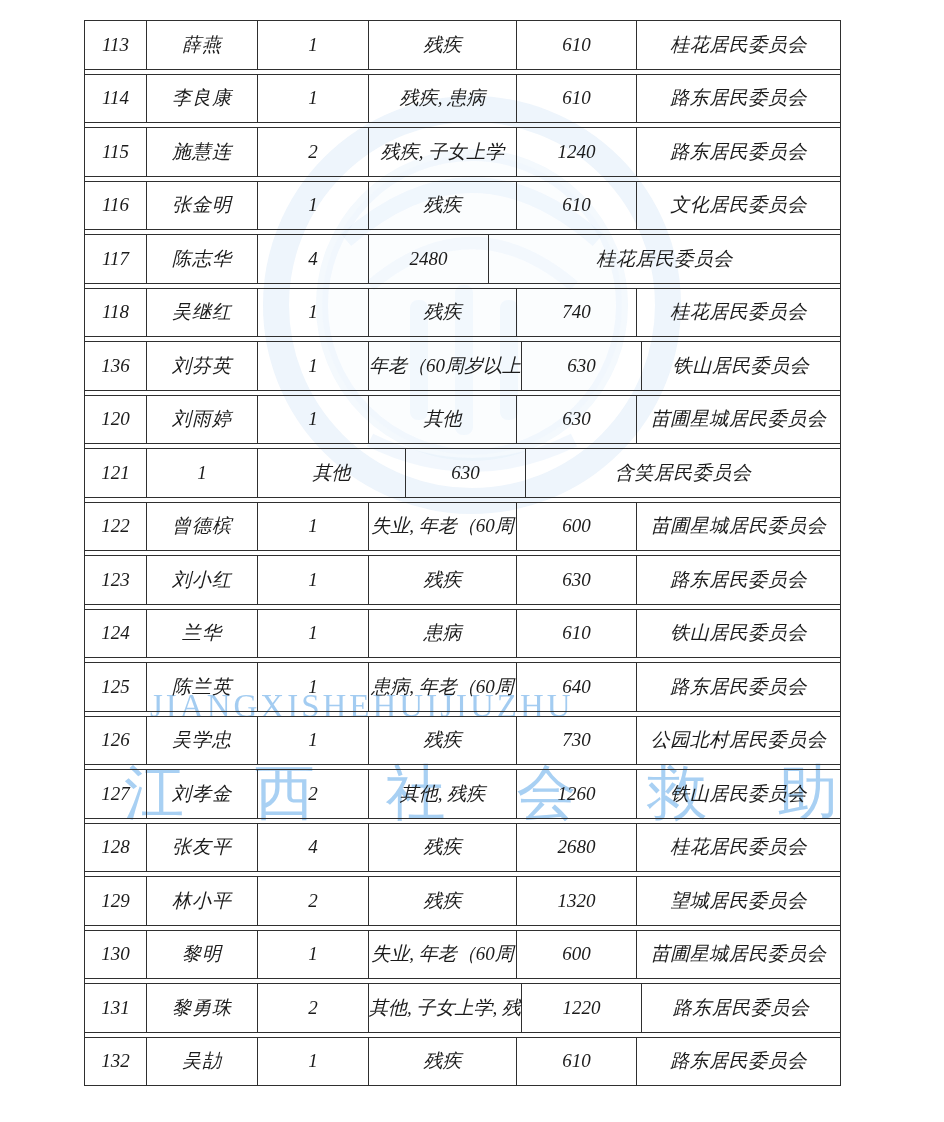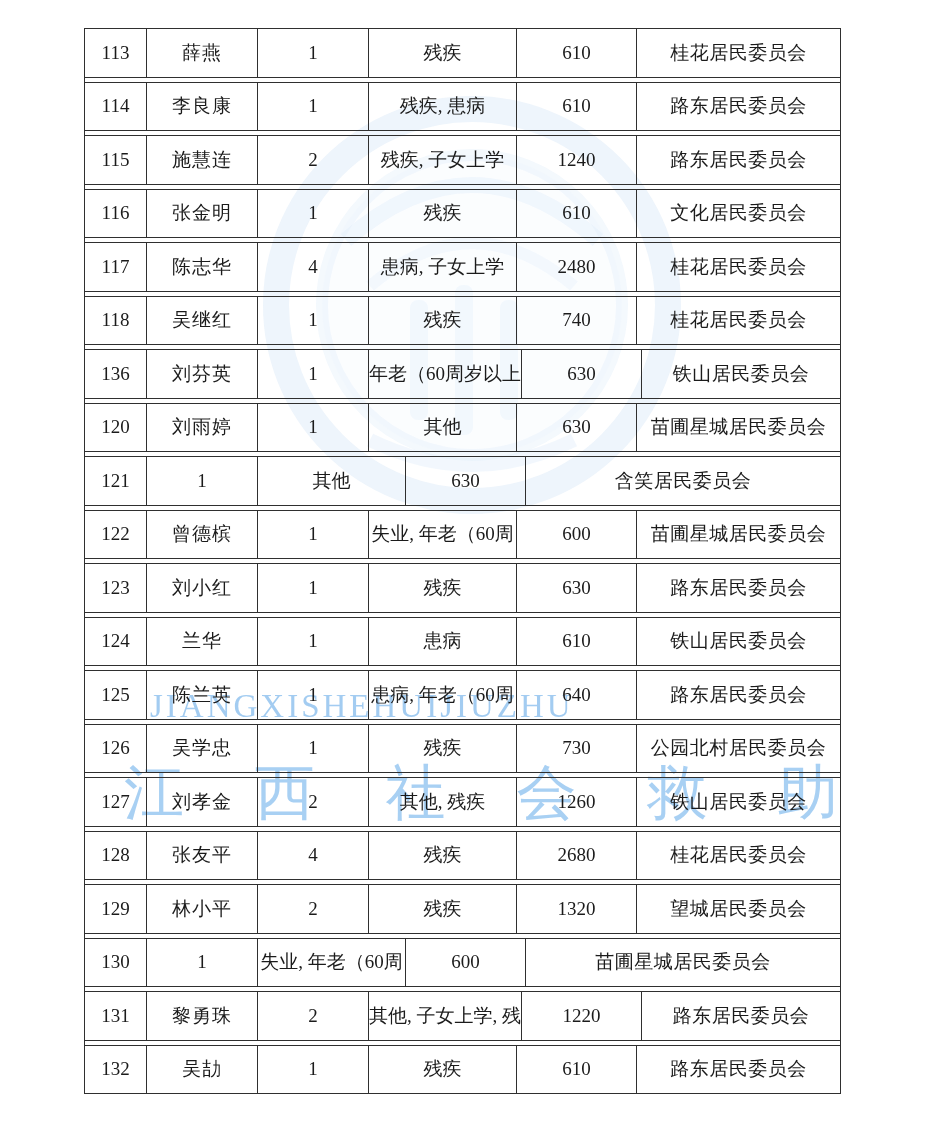--- a/index.html
+++ b/index.html
@@ -31,26 +31,27 @@
     z-index:0;
     display:flex;justify-content:space-between;
     font-family:"Liberation Serif","DejaVu Serif",serif;
     font-size:60px;line-height:62px;
     color:#9ac8f1;opacity:0.85;
     pointer-events:none;
   }
 
   
   .tbl{
-    position:absolute;left:84px;top:28px;width:757px;
+    position:absolute;left:84px;top:20px;width:757px;
     z-index:1;
     box-sizing:border-box;
     border-left:1.5px solid #2f2f2f;
     border-right:1.5px solid #2f2f2f;
     background:transparent;
+    font-style:italic;
   }
   .row{
     box-sizing:border-box;
     height:49.5px;
     display:flex;
     border-top:1.5px solid #2f2f2f;
     border-bottom:1.5px solid #2f2f2f;
     background:transparent;
   }
   .row + .row{margin-top:4px;}
@@ -129,21 +130,20 @@
     <div class="cell c-count">1</div>
     <div class="cell c-reason">残疾</div>
     <div class="cell c-amount">610</div>
     <div class="cell c-committee">文化居民委员会</div>
   </div>
 
   <div class="row">
     <div class="cell c-no">117</div>
     <div class="cell c-name">陈志华</div>
     <div class="cell c-count">4</div>
-    <div class="cell c-reason">患病, 子女上学</div>
     <div class="cell c-amount">2480</div>
     <div class="cell c-committee">桂花居民委员会</div>
   </div>
 
   <div class="row">
     <div class="cell c-no">118</div>
     <div class="cell c-name">吴继红</div>
     <div class="cell c-count">1</div>
     <div class="cell c-reason">残疾</div>
     <div class="cell c-amount">740</div>
@@ -243,20 +243,21 @@
     <div class="cell c-no">129</div>
     <div class="cell c-name">林小平</div>
     <div class="cell c-count">2</div>
     <div class="cell c-reason">残疾</div>
     <div class="cell c-amount">1320</div>
     <div class="cell c-committee">望城居民委员会</div>
   </div>
 
   <div class="row">
     <div class="cell c-no">130</div>
+    <div class="cell c-name">黎明</div>
     <div class="cell c-count">1</div>
     <div class="cell c-reason">失业, 年老（60周</div>
     <div class="cell c-amount">600</div>
     <div class="cell c-committee">苗圃星城居民委员会</div>
   </div>
 
   <div class="row">
     <div class="cell c-no">131</div>
     <div class="cell c-name">黎勇珠</div>
     <div class="cell c-count">2</div>

